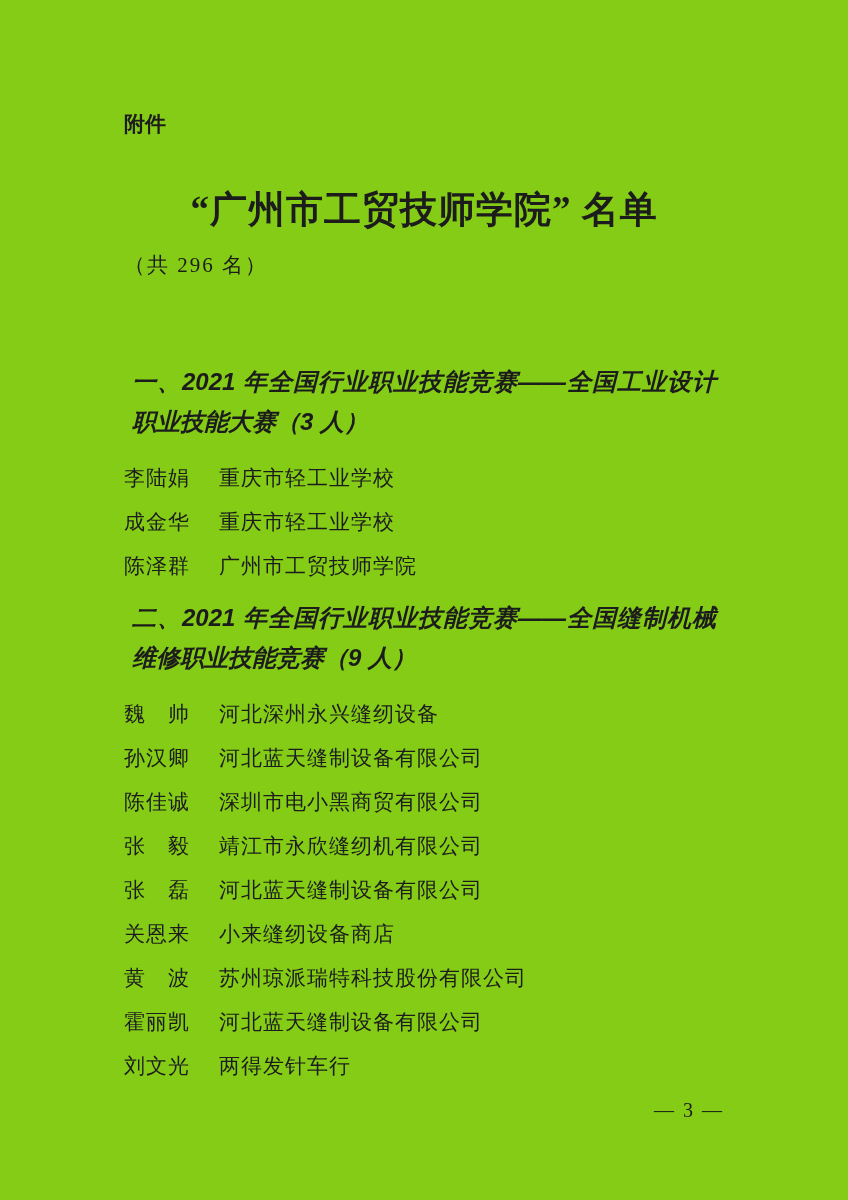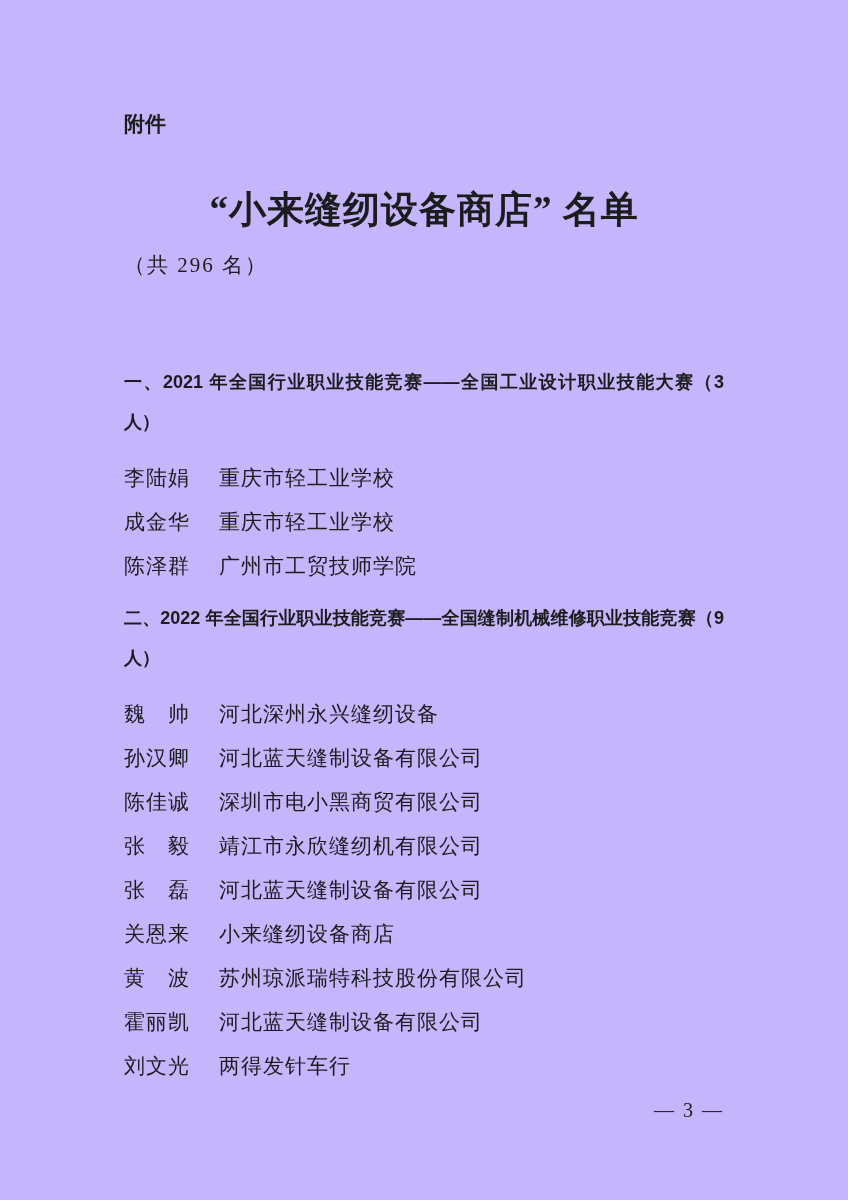--- a/index.html
+++ b/index.html
@@ -4,21 +4,21 @@
 <style>
   html, body {
     margin: 0;
     padding: 0;
     background: #ffffff;
   }
   .page {
     position: relative;
     width: 848px;
     height: 1200px;
-    background: #c4b5fd;
+    background: #84cc16;
     box-sizing: border-box;
     padding: 112px 124px 0 124px;
     color: #1c1c1c;
     font-family: "Liberation Serif", "DejaVu Serif", serif;
     overflow: hidden;
   }
   .attachment {
     font-family: "Liberation Sans", "DejaVu Sans", sans-serif;
     font-weight: bold;
     font-size: 21px;
@@ -34,27 +34,28 @@
     letter-spacing: 1px;
   }
   .doc-subtitle {
     margin-top: 20px;
     text-align: left;
     font-size: 21px;
     line-height: 26px;
     letter-spacing: 2px;
   }
   .section-heading {
-    margin: 0;
+    margin: 8px;
     font-family: "Liberation Sans", "DejaVu Sans", sans-serif;
     font-weight: bold;
-    font-size: 18px;
+    font-size: 24px;
     line-height: 40px;
     text-align: justify;
     text-justify: inter-ideograph;
+    font-style: italic;
   }
   .section-heading.first {
     margin-top: 84px;
   }
   .section-heading.second {
     margin-top: 10px;
   }
   .entries {
     margin-top: 14px;
   }
@@ -80,42 +81,42 @@
     font-family: "Liberation Serif", "DejaVu Serif", serif;
   }
 </style>
 </head>
 <body>
 
 <div class="page">
 
   <div class="attachment">附件</div>
 
-  <h1 class="doc-title">“小来缝纫设备商店” 名单</h1>
+  <h1 class="doc-title">“广州市工贸技师学院” 名单</h1>
 
   <div class="doc-subtitle">（共 296 名）</div>
 
   <h2 class="section-heading first">一、2021 年全国行业职业技能竞赛——全国工业设计职业技能大赛（3 人）</h2>
 
   <div class="entries">
     <div class="entry">
       <span class="entry-name">李陆娟</span>
       <span class="entry-org">重庆市轻工业学校</span>
     </div>
     <div class="entry">
       <span class="entry-name">成金华</span>
       <span class="entry-org">重庆市轻工业学校</span>
     </div>
     <div class="entry">
       <span class="entry-name">陈泽群</span>
       <span class="entry-org">广州市工贸技师学院</span>
     </div>
   </div>
 
-  <h2 class="section-heading second">二、2022 年全国行业职业技能竞赛——全国缝制机械维修职业技能竞赛（9 人）</h2>
+  <h2 class="section-heading second">二、2021 年全国行业职业技能竞赛——全国缝制机械维修职业技能竞赛（9 人）</h2>
 
   <div class="entries">
     <div class="entry">
       <span class="entry-name">魏　帅</span>
       <span class="entry-org">河北深州永兴缝纫设备</span>
     </div>
     <div class="entry">
       <span class="entry-name">孙汉卿</span>
       <span class="entry-org">河北蓝天缝制设备有限公司</span>
     </div>

